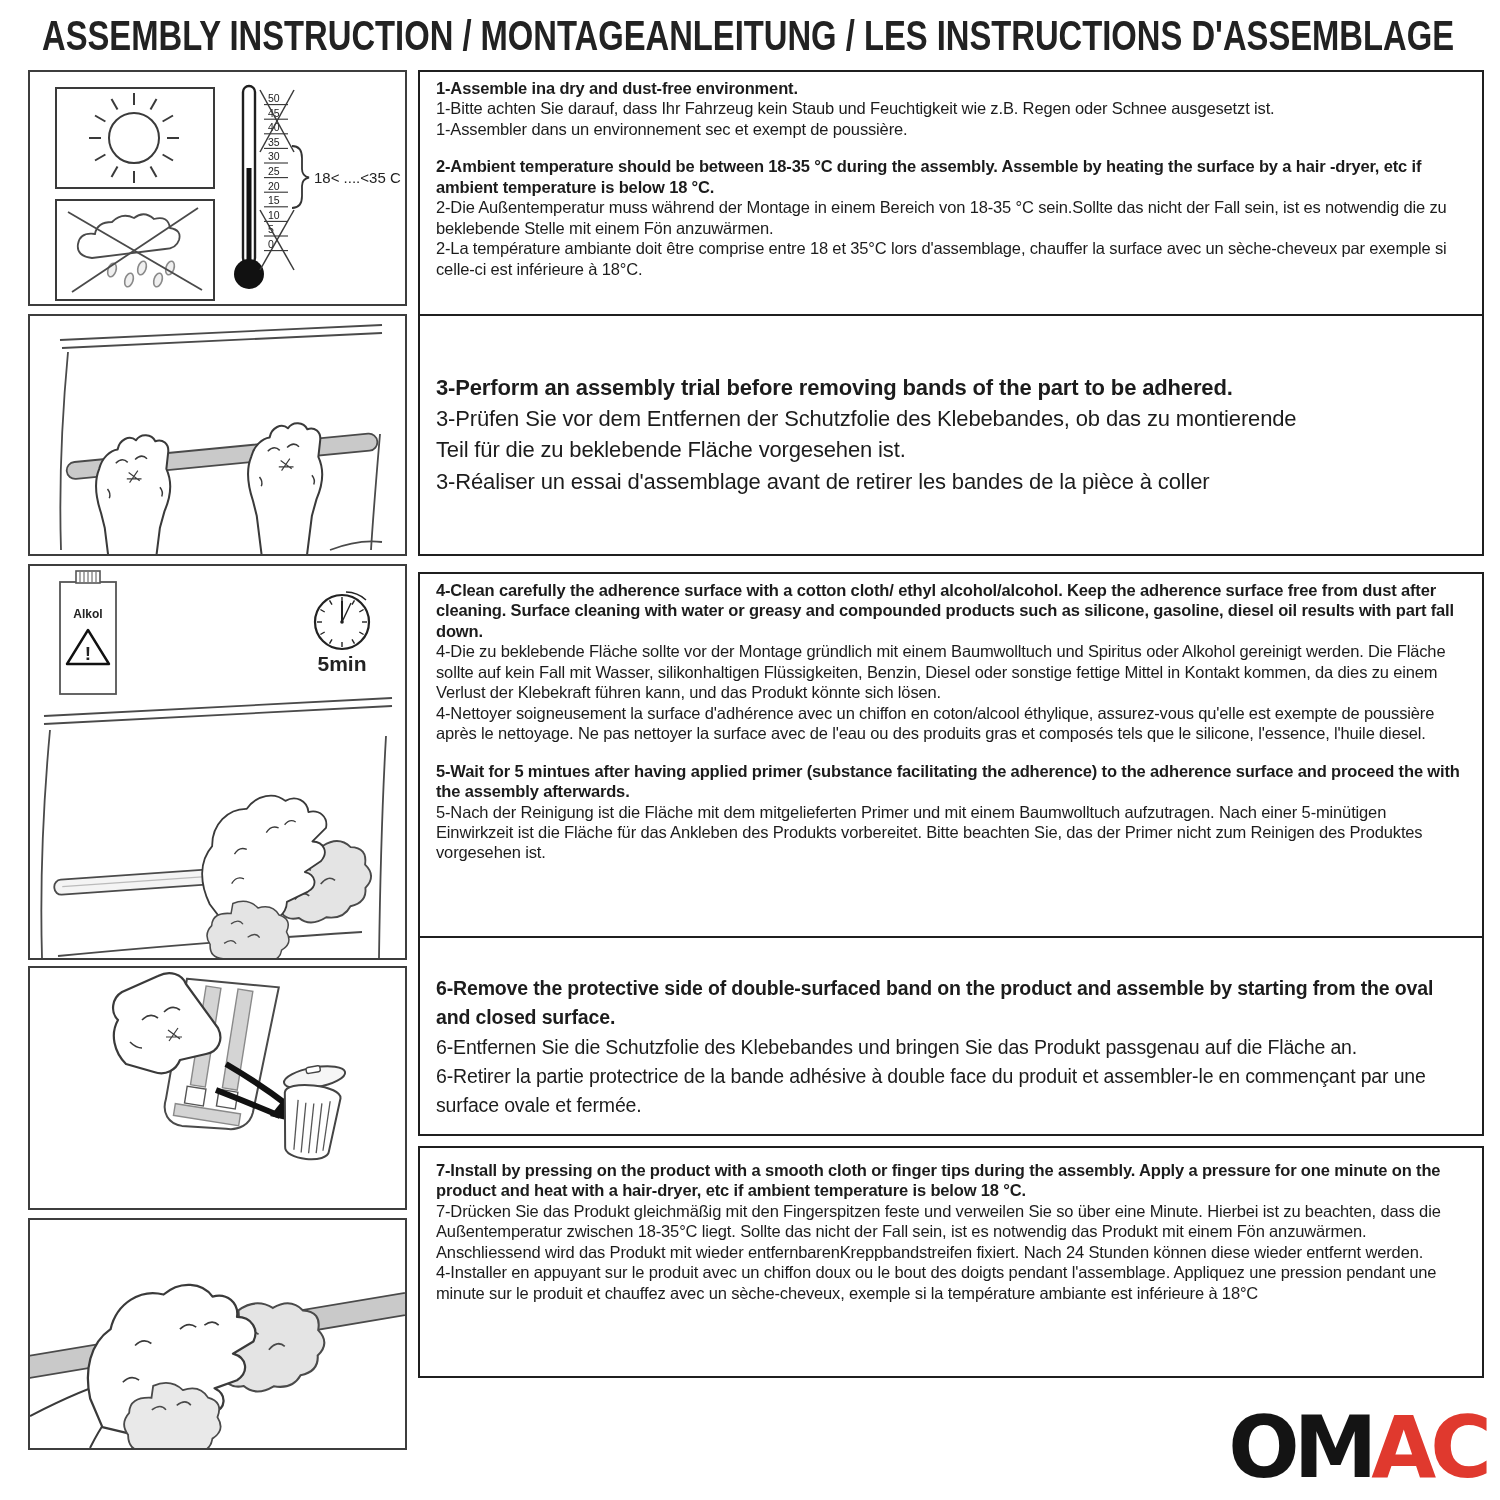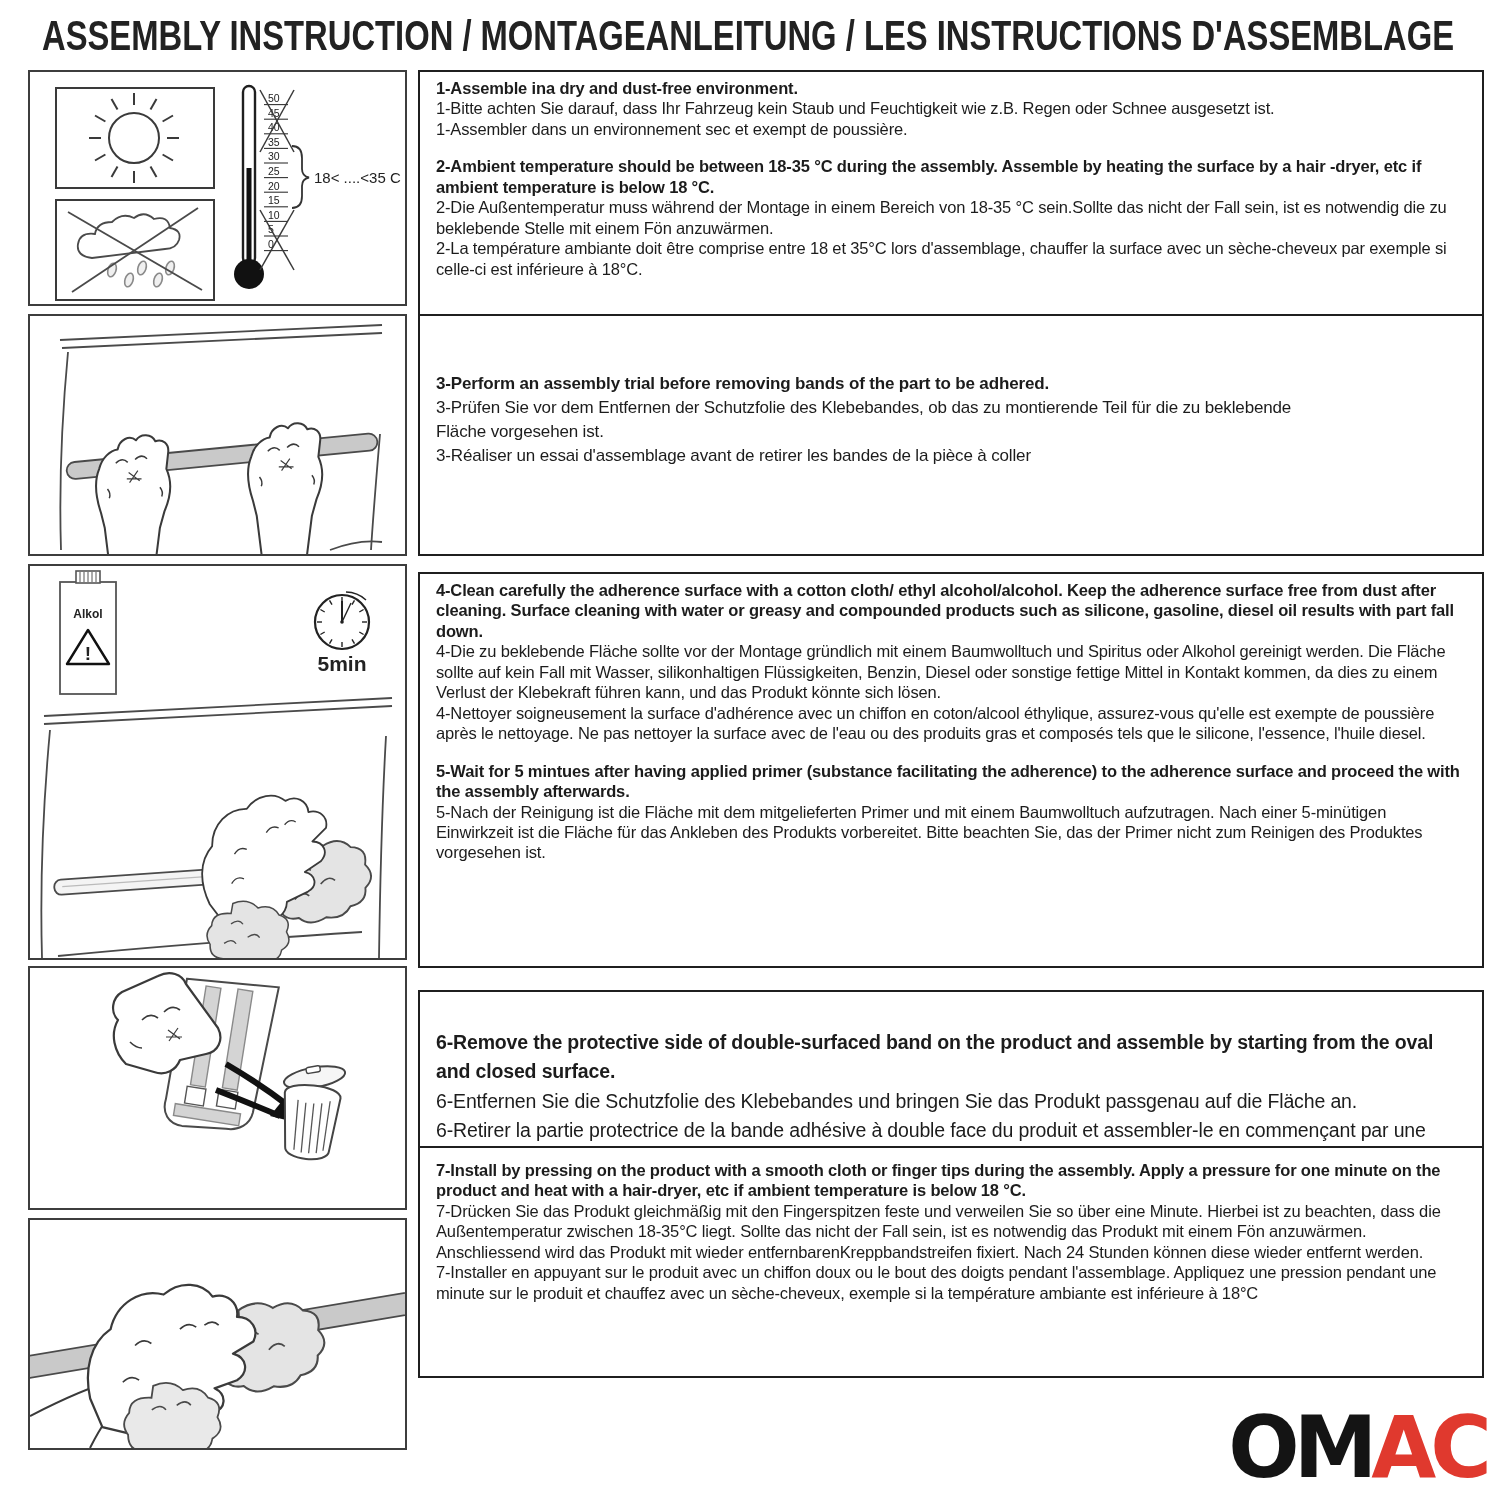--- a/index.html
+++ b/index.html
@@ -7,21 +7,21 @@
     width:1500px;height:1500px;position:relative;background:#ffffff;
     font-family:"Liberation Sans", sans-serif;color:#1c1c1c;overflow:hidden;
   }
   .title-wrap{position:absolute;left:42px;top:10px;width:1420px;height:54px;}
   .box{position:absolute;background:#fff;box-sizing:border-box;}
   .illus{left:28px;width:379px;border:2.5px solid #3d3d3d;overflow:hidden;}
   .text-box{left:418px;width:1066px;border:2px solid #1f1f1f;padding:6px 16px;overflow:hidden;}
   p.t{margin:0;font-size:16.5px;line-height:1.24;letter-spacing:-0.15px;}
   p.b{font-weight:bold;}
   p.sp{margin-top:17px;}
-  .lg p.t{font-size:17px;line-height:1.42;}
+  .lg p.t{font-size:22px;line-height:1.42;}
   .md p.t{font-size:19.5px;line-height:1.5;}
   .pad-lg{padding-top:56px;}
   .pad-md{padding-top:36px;}
   .narrow{max-width:880px;}
   .narrow2{max-width:1000px;}
   svg .ln{fill:none;stroke:#3a3a3a;stroke-width:2;}
   svg .lnt{fill:none;stroke:#4a4a4a;stroke-width:1.8;}
   svg text{font-family:"Liberation Sans", sans-serif;fill:#222;}
   .logo{
     position:absolute;left:1222px;top:1400px;width:264px;height:94px;background:#fff;
@@ -267,21 +267,21 @@
         <line x1="20" y1="36" x2="21" y2="86"></line>
           <line x1="28" y1="38" x2="28.5" y2="88"></line>
         <line x1="36" y1="38" x2="36" y2="88"></line>
           <line x1="44" y1="37" x2="43.5" y2="87"></line>
         <line x1="52" y1="34" x2="50" y2="84"></line>
       </g>
     </g>
   </svg>
 </div>
 
-<div class="box text-box md pad-md" style="top:990px;height:200px;">
+<div class="box text-box md pad-md" style="top:936px;height:200px;">
   <div class="narrow2">
     <p class="t b">6-Remove the protective side of double-surfaced band on the product and assemble by starting from the oval and closed surface.</p>
     <p class="t">6-Entfernen Sie die Schutzfolie des Klebebandes und bringen Sie das Produkt passgenau auf die Fläche an.</p>
     <p class="t">6-Retirer la partie protectrice de la bande adhésive à double face du produit et assembler-le en commençant par une surface ovale et fermée.</p>
   </div>
 </div>
 
 <div class="box illus" style="top:1218px;height:232px;">
   <svg viewBox="0 0 375 228" width="375" height="228">
     <rect x="-15" y="104" width="410" height="22" fill="#c9c9c9" stroke="#4a4a4a" stroke-width="1.8" transform="rotate(-9.5 190 115)"></rect>
@@ -301,19 +301,19 @@
     <g transform="translate(96,158) scale(1.0) rotate(8)">
       <path d="M28,4 q16,-10 30,0 q16,-8 26,4 q16,2 12,18 q10,12 -2,22 q0,14 -16,16 q-8,12 -24,8 q-16,8 -26,-2 q-16,2 -18,-14 q-10,-10 -2,-22 q-2,-16 20,-18 z" fill="#e9e9e9" stroke="#4a4a4a" stroke-width="1.8"></path>
       <path d="M30,28 q8,-8 14,-2 M54,20 q8,-8 14,-2" fill="none" stroke="#4a4a4a" stroke-width="1.5"></path>
     </g>
   </svg>
 </div>
 
 <div class="box text-box" style="top:1146px;height:232px;padding-top:12px;">
   <p class="t b">7-Install by pressing on the product with a smooth cloth or finger tips during the assembly. Apply a pressure for one minute on the product and heat with a hair-dryer, etc if ambient temperature is below 18 °C.</p>
   <p class="t">7-Drücken Sie das Produkt gleichmäßig mit den Fingerspitzen feste und verweilen Sie so über eine Minute. Hierbei ist zu beachten, dass die Außentemperatur zwischen 18-35°C liegt. Sollte das nicht der Fall sein, ist es notwendig das Produkt mit einem Fön anzuwärmen. Anschliessend wird das Produkt mit wieder entfernbarenKreppbandstreifen fixiert. Nach 24 Stunden können diese wieder entfernt werden.</p>
-  <p class="t">7-Installer en appuyant sur le produit avec un chiffon doux ou le bout des doigts pendant l'assemblage. Appliquez une pression pendant une minute sur le produit et chauffez avec un sèche-cheveux, exemple si la température ambiante est inférieure à 18°C</p>
+  <p class="t">4-Installer en appuyant sur le produit avec un chiffon doux ou le bout des doigts pendant l'assemblage. Appliquez une pression pendant une minute sur le produit et chauffez avec un sèche-cheveux, exemple si la température ambiante est inférieure à 18°C</p>
 </div>
 
 <div class="logo">
   <span style="color:#141414">OM</span>
     <span style="color:#e0392e">AC</span>
 </div>
 
 </body></html>

